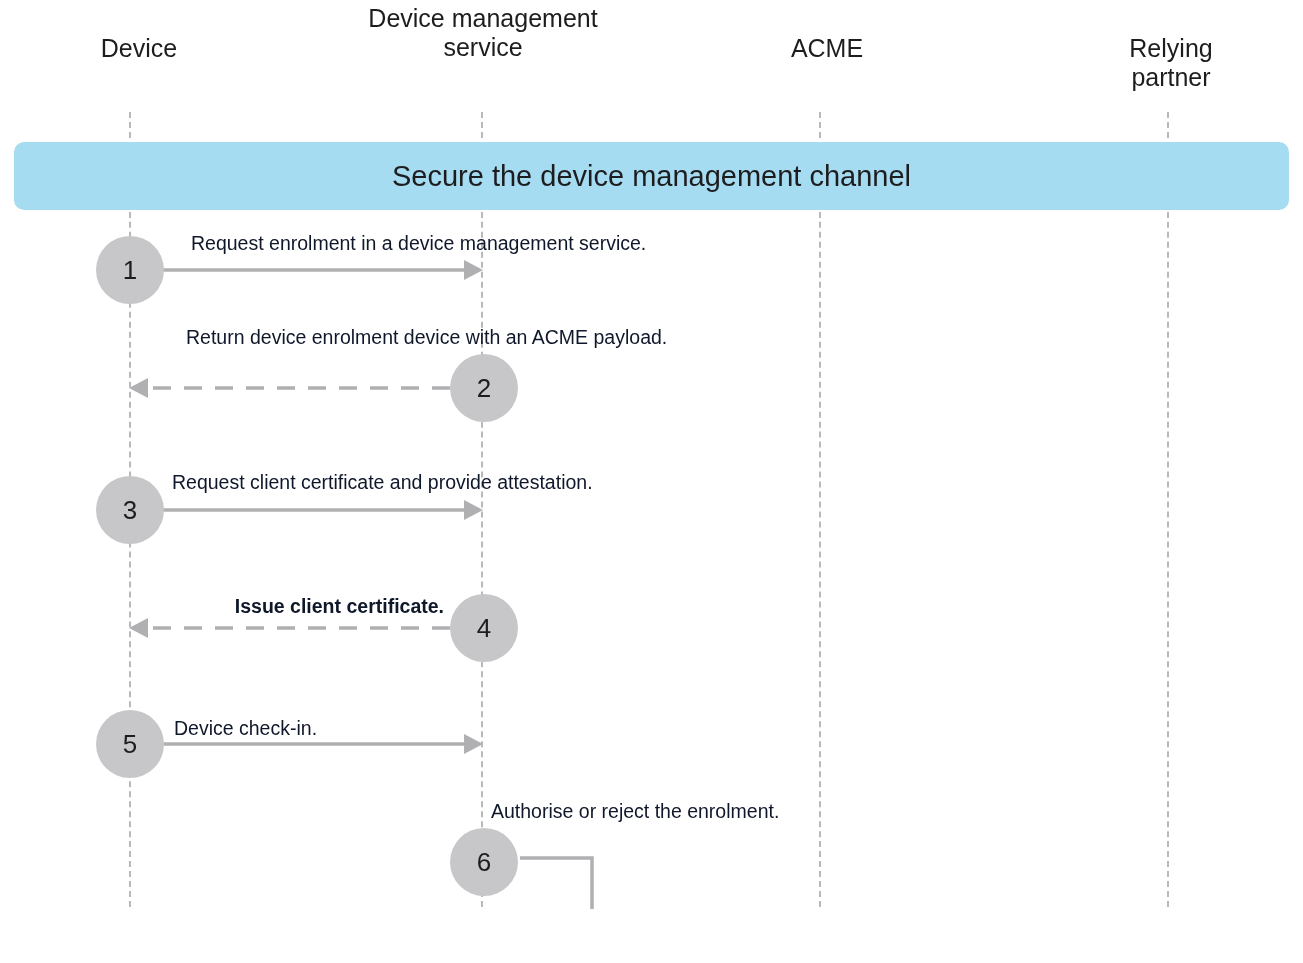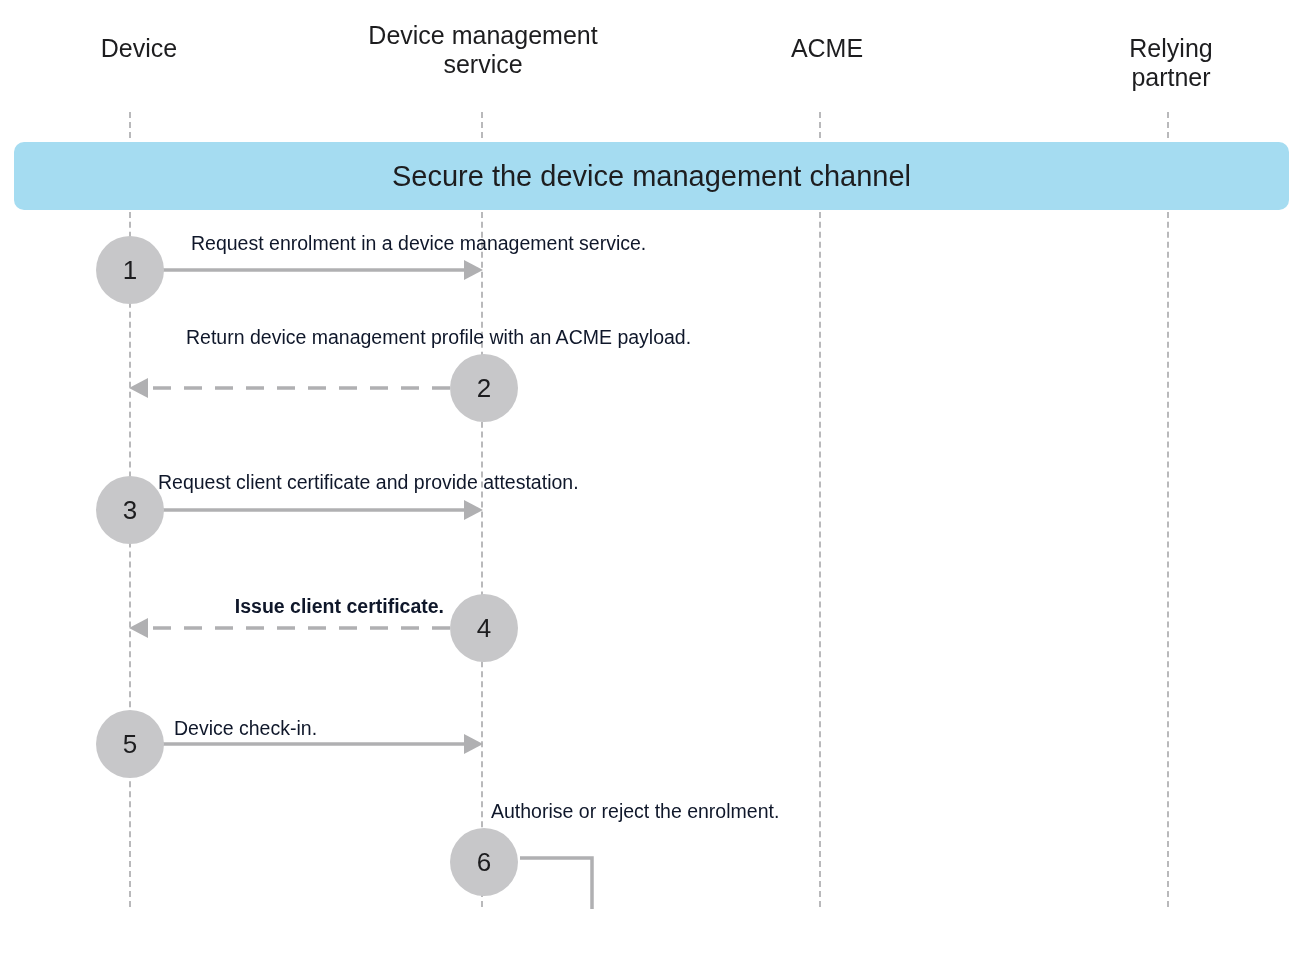--- a/index.html
+++ b/index.html
@@ -74,21 +74,21 @@
     overflow: visible;
     z-index: 2;
   }
 </style>
 </head>
 <body>
 
 <div id="canvas">
 
   <div class="actor-label" style="left:139px; top:34px;">Device</div>
-  <div class="actor-label" style="left:483px; top:21px;text-align:center;">Device management
+  <div class="actor-label" style="left:483px; top:4px;text-align:center;">Device management
 service</div>
   <div class="actor-label" style="left:827px; top:34px;">ACME</div>
   <div class="actor-label" style="left:1171px; top:34px;">Relying partner</div>
 
   <div class="lifeline" style="left:129px; top:112px; height:835px;"></div>
   <div class="lifeline" style="left:481px; top:112px; height:835px;"></div>
   <div class="lifeline" style="left:819px; top:112px; height:835px;"></div>
   <div class="lifeline" style="left:1167px; top:112px; height:835px;"></div>
 
   <div class="banner" style="left:14px; top:142px; width:1275px; height:68px;">
@@ -142,23 +142,23 @@
   </div>
   <div class="bubble" style="left:96px; top:710px;">
     <span>5</span>
   </div>
   <div class="bubble" style="left:450px; top:828px;">
     <span>6</span>
   </div>
 
   <div class="msg-label" style="left:191px; top:232px;">Request enrolment in a device management service.</div>
 
-  <div class="msg-label" style="left:186px; top:326px;">Return device management profile with an ACME payload.</div>
+  <div class="msg-label" style="left:186px; top:326px;">Return device enrolment device with an ACME payload.</div>
 
-  <div class="msg-label" style="left:158px; top:471px;text-align:right;">Request client certificate and provide attestation.</div>
+  <div class="msg-label" style="left:172px; top:471px;text-align:right;">Request client certificate and provide attestation.</div>
 
   <div class="msg-label right" style="left:444px; top:595px;">Issue client certificate.</div>
 
   <div class="msg-label" style="left:174px; top:717px;">Device check-in.</div>
 
   <div class="msg-label" style="left:491px; top:800px;">Authorise or reject the enrolment.</div>
 
 </div>
 
 </body></html>

